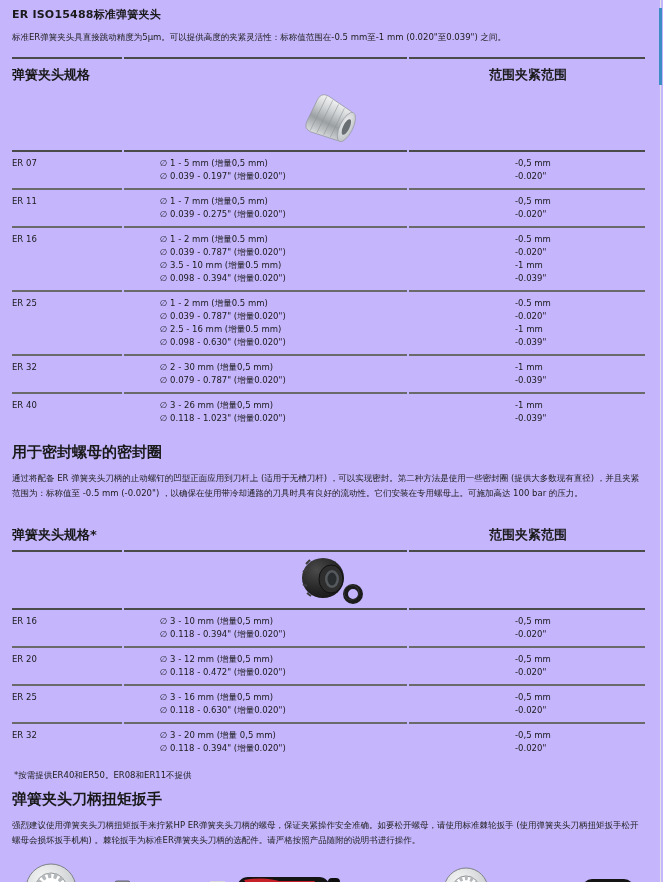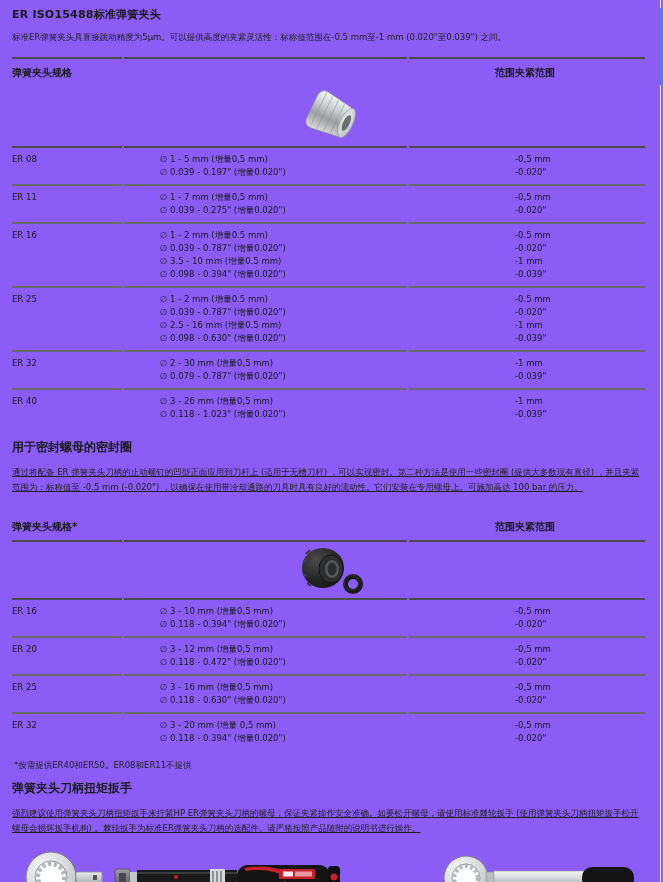--- a/index.html
+++ b/index.html
@@ -1,39 +1,39 @@
 <!DOCTYPE html>
 <html><head>
 <meta charset="utf-8">
 <style>
   html,body{margin:0;padding:0;background:#fff;}
-  .page{position:relative;width:663px;height:882px;background:#8b5cf6;overflow:hidden;
+  .page{position:relative;width:663px;height:882px;background:#c4b5fd;overflow:hidden;
         font-family:"DejaVu Sans","Liberation Sans",sans-serif;color:#1a1a1a;}
   .edge-line{position:absolute;right:2px;top:0;height:100%;width:1px;background:#e2e2e2;}
   .accent-bar{position:absolute;right:1px;top:8px;width:3px;height:77px;background:#3c8dc5;}
 
   .doc-title{margin:7px 0 0 12px;font-size:11px;font-weight:bold;letter-spacing:.2px;}
   .intro{margin:9px 14px 0 12px;font-size:8.5px;line-height:13px;color:#222;}
 
   .rule{display:flex;gap:2px;height:2px;margin-left:12px;width:633px;}
   .rule span{display:block;background:#4a4a4a;height:2px;}
   .rule .s1{width:110px;} .rule .s2{width:283px;} .rule .s3{flex:1;}
   .rule.light span{background:#6a6a6a;}
 
-  .thead{display:flex;padding:7px 0 6px 12px;font-size:10px;font-weight:bold;}
+  .thead{display:flex;padding:7px 0 6px 12px;font-size:13px;font-weight:bold;}
   .thead .c1{width:148px;} .thead .c2{width:355px;text-align:right;} .thead .c3{width:130px;}
 
   .img-row{height:60px;display:flex;align-items:center;justify-content:center;}
   .img-row.short{height:56px;}
 
   .trow{display:flex;padding:5px 0 5px 12px;font-size:8.5px;line-height:13px;}
   .trow .c1{width:148px;} .trow .c2{width:355px;} .trow .c3{width:130px;}
 
-  .sec-title{margin:13px 0 0 12px;font-size:12px;font-weight:bold;}
-  .sec-body{margin:9px 20px 0 12px;font-size:8.5px;line-height:15px;color:#222;text-decoration:underline;}
+  .sec-title{margin:13px 0 0 12px;font-size:15px;font-weight:bold;}
+  .sec-body{margin:9px 20px 0 12px;font-size:8.5px;line-height:15px;color:#222;}
 
   .footnote{margin:10px 0 0 14px;font-size:8.5px;color:#222;}
 
   .tools{display:flex;align-items:center;margin:13px 0 0 20px;height:58px;}
   .tool-wrench{margin-left:8px;}
   .tool-ratchet{margin-left:98px;}
 </style>
 </head>
 <body>
 
@@ -79,21 +79,21 @@
     </svg>
   </div>
 
   <div class="rule">
       <span class="s1"></span>
       <span class="s2"></span>
       <span class="s3"></span>
     </div>
 
   <div class="trow">
-    <div class="c1">ER 08</div>
+    <div class="c1">ER 07</div>
     <div class="c2">
       <div>∅ 1 - 5 mm (增量0,5 mm)</div>
       <div>∅ 0.039 - 0.197" (增量0.020")</div>
     </div>
     <div class="c3">
       <div>-0,5 mm</div>
       <div>-0.020"</div>
     </div>
   </div>
   <div class="rule light">

